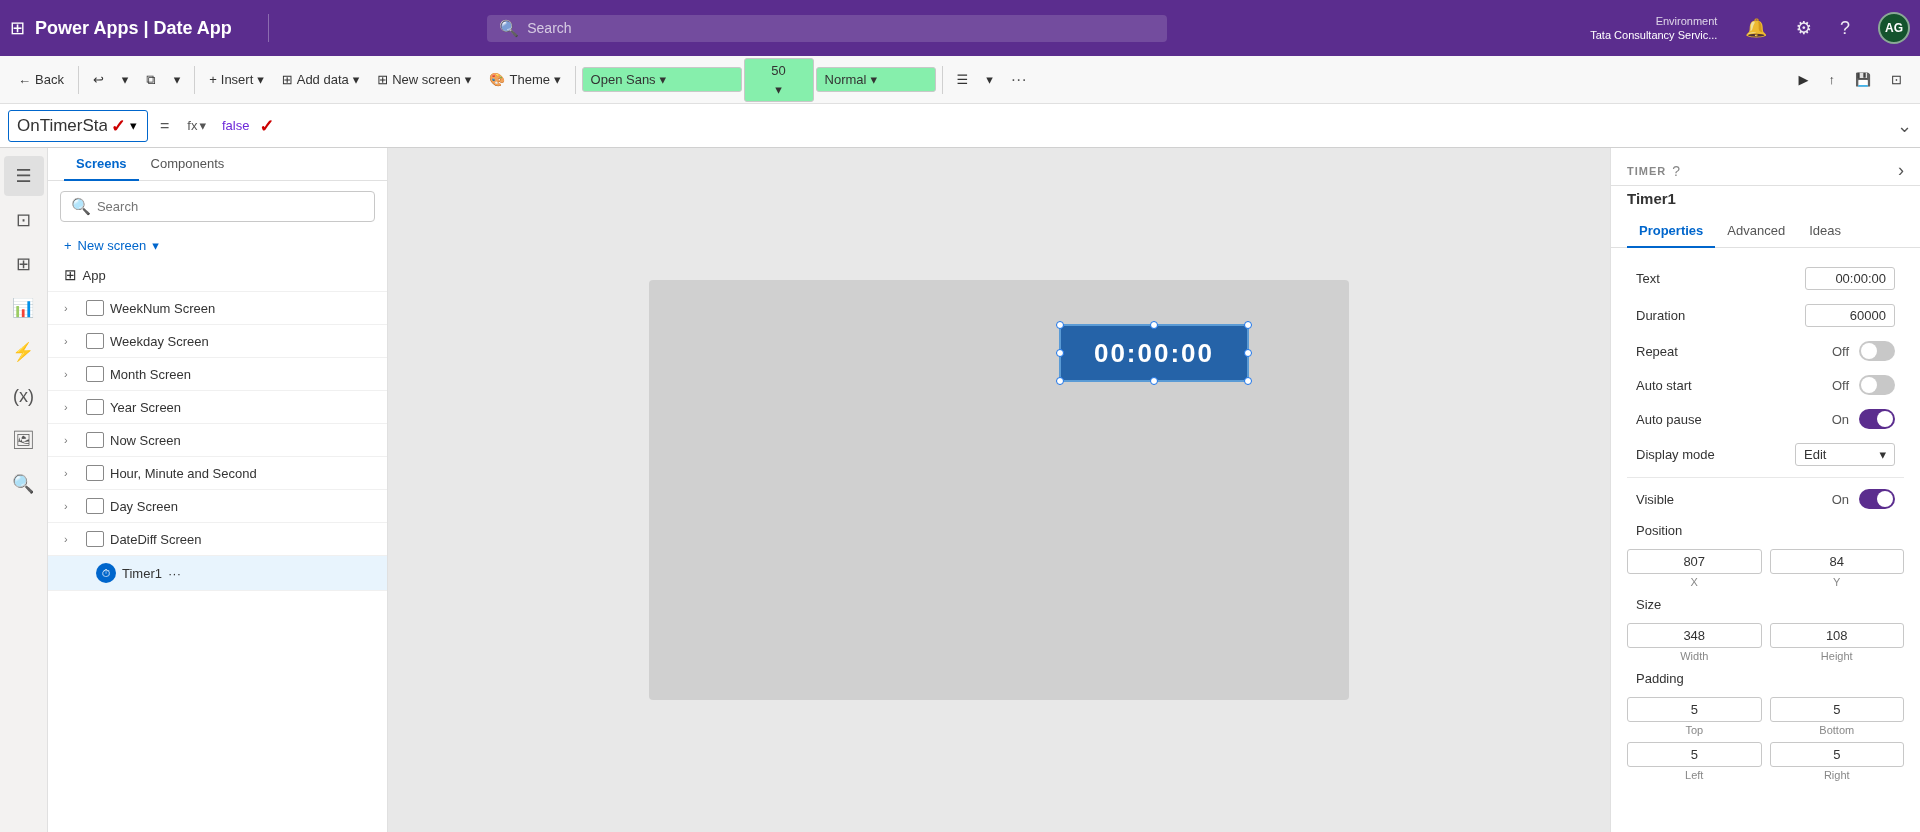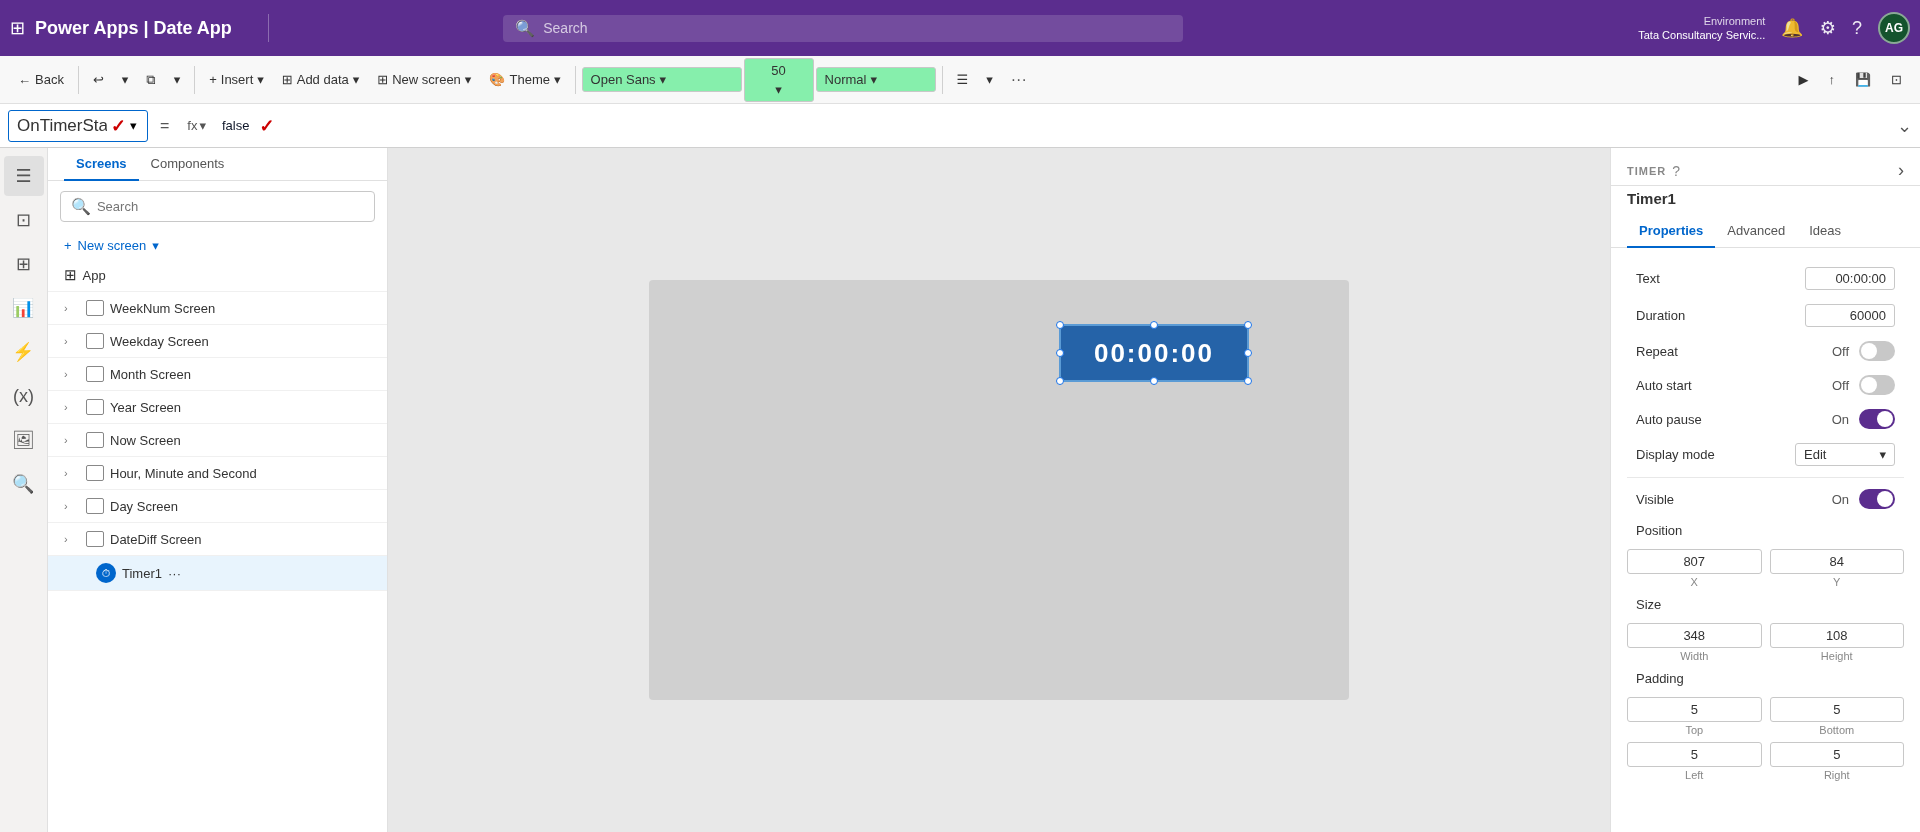--- a/index.html
+++ b/index.html
@@ -14,21 +14,21 @@
     .topbar-title { font-size: 18px; font-weight: 600; white-space: nowrap; margin-right: 26px; }
     .topbar-divider { width: 1px; height: 28px; background: rgba(255,255,255,0.3); margin: 0 4px; }
     .topbar-search {
       display: flex; align-items: center; background: rgba(255,255,255,0.15);
       border-radius: 4px; padding: 4px 12px; gap: 8px; width: 680px; margin: 0 auto;
     }
     .topbar-search input {
       background: transparent; border: none; outline: none; color: white; font-size: 14px; width: 100%;
     }
     .topbar-search input::placeholder { color: rgba(255,255,255,0.7); }
-    .topbar-right { display: flex; align-items: center; gap: 16px; margin-left: auto; }
+    .topbar-right { display: flex; align-items: center; gap: 28px; margin-left: auto; }
     .topbar-env { font-size: 11px; line-height: 1.3; text-align: right; }
     .topbar-env .env-label { opacity: 0.8; }
     .topbar-env .env-name { font-weight: 500; }
     .icon-btn { background: none; border: none; color: white; font-size: 18px; cursor: pointer; opacity: 0.9; }
     .avatar { width: 32px; height: 32px; border-radius: 50%; background: #14532d; border: 2px solid rgba(255,255,255,0.5); display: flex; align-items: center; justify-content: center; font-size: 12px; font-weight: 700; color: white; }
 
     
     .toolbar {
       display: flex; align-items: center; height: 48px;
       background: #f8f8f8; border-bottom: 1px solid #e0e0e0; padding: 0 10px; gap: 2px;
@@ -288,21 +288,21 @@
   <div class="formula-prop-select">
     <input type="text" value="OnTimerStart" style="">
     <span class="checkmark">✓</span>
     <span>▾</span>
   </div>
   <span class="equals">=</span>
   <div class="fx-btn">
     <span>fx</span>
     <span>▾</span>
   </div>
-  <span style="font-size:13px;color:#0f172a;padding-left:4px;">false</span>
+  <span style="font-size:13px;color:#6d28d9;padding-left:4px;">false</span>
   <span class="checkmark" style="margin-left:4px;">✓</span>
   <span class="formula-expand">⌄</span>
 </div>
 
 <div class="main-layout">
 
   <div class="sidebar-icons">
     <div class="side-icon active">☰</div>
     <div class="side-icon">⊡</div>
     <div class="side-icon">⊞</div>

